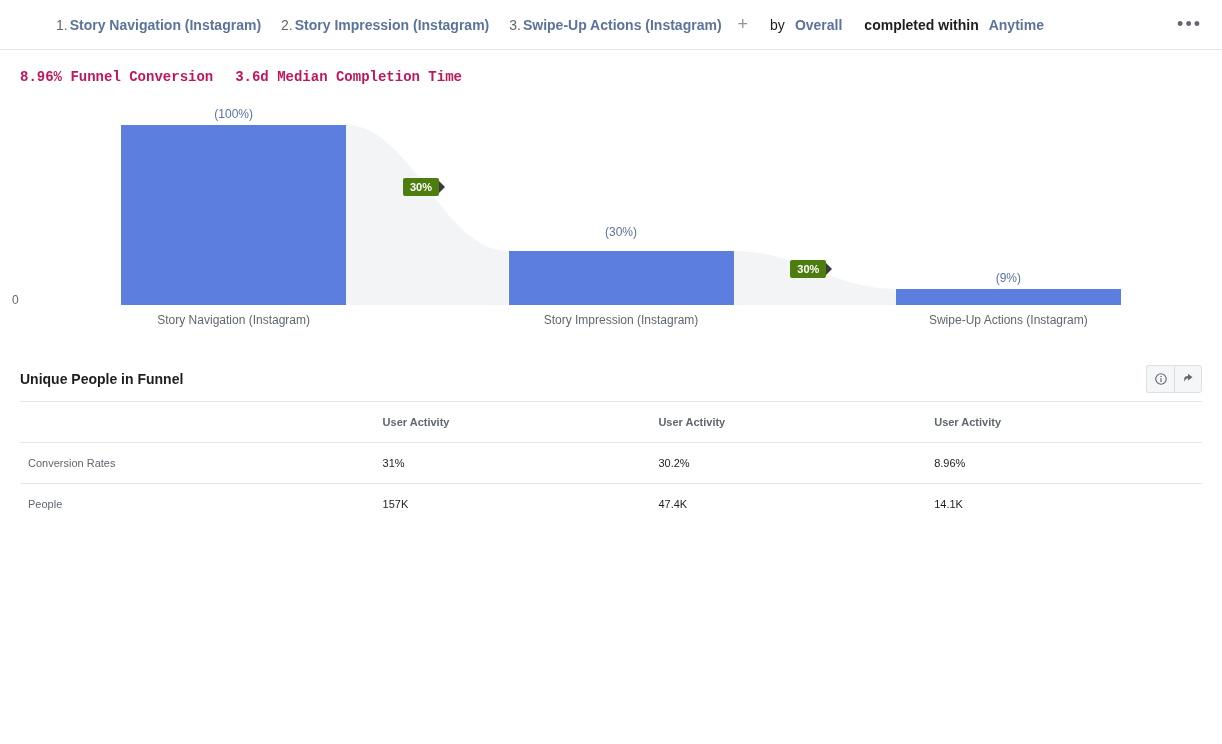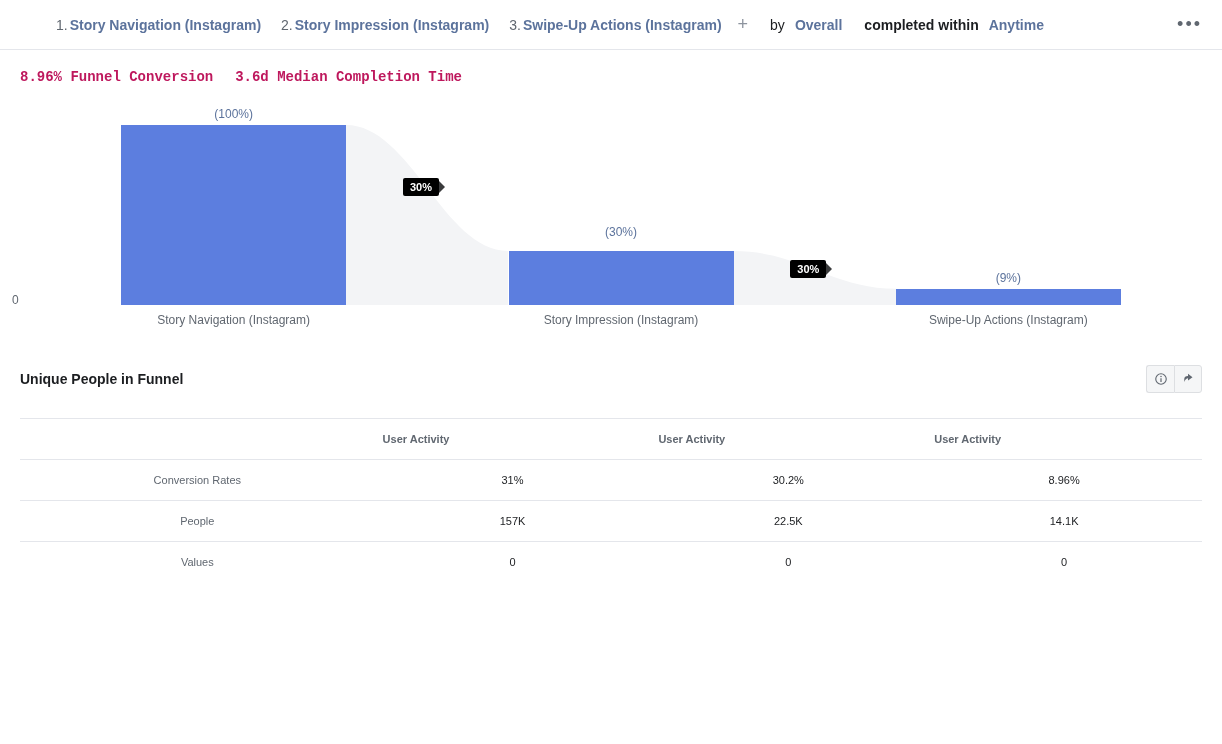--- a/index.html
+++ b/index.html
@@ -16,34 +16,34 @@
 .metrics span { color: #be185d; font-weight: 600; margin-right: 18px; font-family: Liberation Mono, monospace; }
 .chart-wrap { position: relative; padding: 20px 20px 10px 40px; }
 .axis-zero { position: absolute; left: 12px; bottom: 38px; color: #606770; font-size: 12px; }
 .chart { position: relative; width: 100%; height: 230px; }
 .stage { position: absolute; bottom: 30px; width: 260px; }
 .bar { position: absolute; bottom: 0; left: 0; right: 0; background: #5c7edf; }
 .pct-label { position: absolute; width: 100%; text-align: center; top: -18px; color: #5c739c; font-size: 12px; font-weight: 500; }
 .stage-label { position: absolute; width: 100%; text-align: center; bottom: -22px; color: #606770; font-size: 12px; }
 .conn { position: absolute; bottom: 30px; }
 .conn svg { display: block; }
-.drop-badge { position: absolute; background: #000000; color: #fff; font-size: 11px; font-weight: 600; padding: 3px 7px; border-radius: 2px; }
+.drop-badge { position: absolute; background: #4d7c0f; color: #fff; font-size: 11px; font-weight: 600; padding: 3px 7px; border-radius: 2px; }
 .drop-badge::after { content: ""; position: absolute; right: -6px; top: 50%; transform: translateY(-50%); border-top: 6px solid transparent; border-bottom: 6px solid transparent; border-left: 6px solid #3a3b3c; }
 .table-section { padding: 20px; }
-.table-header { display: flex; align-items: center; margin-bottom: 25px; }
+.table-header { display: flex; align-items: center; margin-bottom: 8px; }
 .table-title { font-weight: 600; color: #1c1e21; font-size: 14px; }
 .table-actions { margin-left: auto; display: flex; }
 .icon-btn { width: 28px; height: 28px; border: 1px solid #dddfe2; background: #f5f6f7; display: flex; align-items: center; justify-content: center; cursor: pointer; color: #606770; font-size: 13px; }
 .icon-btn:first-child { border-radius: 3px 0 0 3px; border-right: none; }
 .icon-btn:last-child { border-radius: 0 3px 3px 0; }
 table { width: 100%; border-collapse: collapse; }
 th, td { text-align: left; padding: 14px 8px; border-top: 1px solid #e4e6eb; font-size: 11px; }
 th { color: #606770; font-weight: 600; }
 td:first-child { color: #606770; width: 30%; }
-td { color: #1c1e21; text-align: center; }
+td { color: #1c1e21; }
 </style>
 </head>
 <body>
 
 <div class="header">
   <span class="step">
     <span class="num">1.</span><span>Story Navigation (Instagram)</span>
   </span>
   <span class="step" style="margin-left:14px;">
     <span class="num">2.</span><span>Story Impression (Instagram)</span>
@@ -127,24 +127,18 @@
     <tbody id="tbody">
         <tr>
           <td>Conversion Rates</td>
           <td>31%</td>
           <td>30.2%</td>
           <td>8.96%</td>
         </tr>
         <tr>
           <td>People</td>
           <td>157K</td>
-          <td>22.5K</td>
+          <td>47.4K</td>
           <td>14.1K</td>
-        </tr>
-        <tr>
-          <td>Values</td>
-          <td>0</td>
-          <td>0</td>
-          <td>0</td>
         </tr>
       </tbody>
   </table>
 </div>
 
 </body></html>

